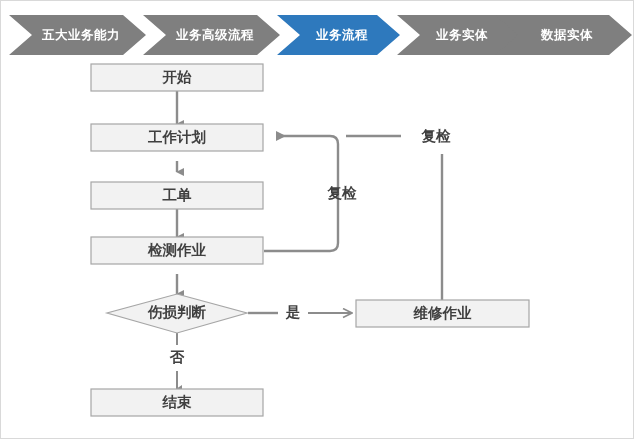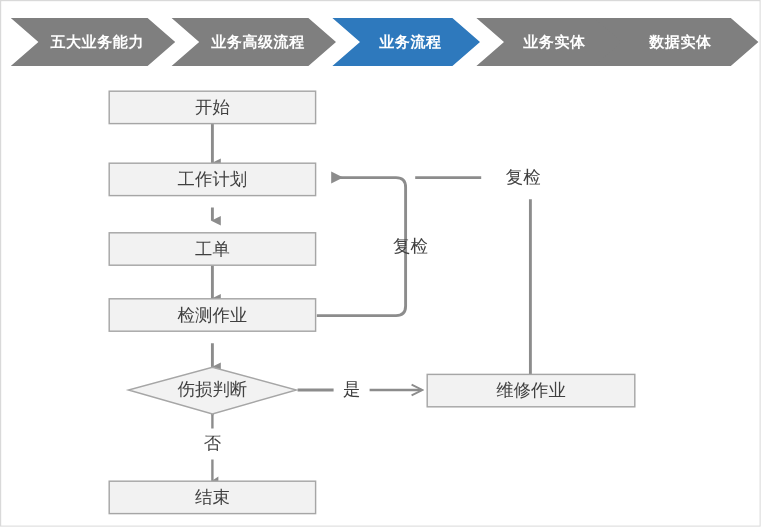--- a/index.html
+++ b/index.html
@@ -38,23 +38,24 @@
     fill: #ffffff;
     text-anchor: middle;
     dominant-baseline: middle;
     letter-spacing: 0.5px;
   }
 
   
   #flow {
     position: absolute;
     left: 0;
-    top: 56px;
+    top: 44px;
     width: 634px;
     height: 383px;
+    font-weight: bold;
   }
   #flow svg { display: block; }
 
   .node-rect {
     fill: #f2f2f2;
     stroke: #a6a6a6;
     stroke-width: 1.2;
   }
   .node-diamond {
     fill: #f2f2f2;

